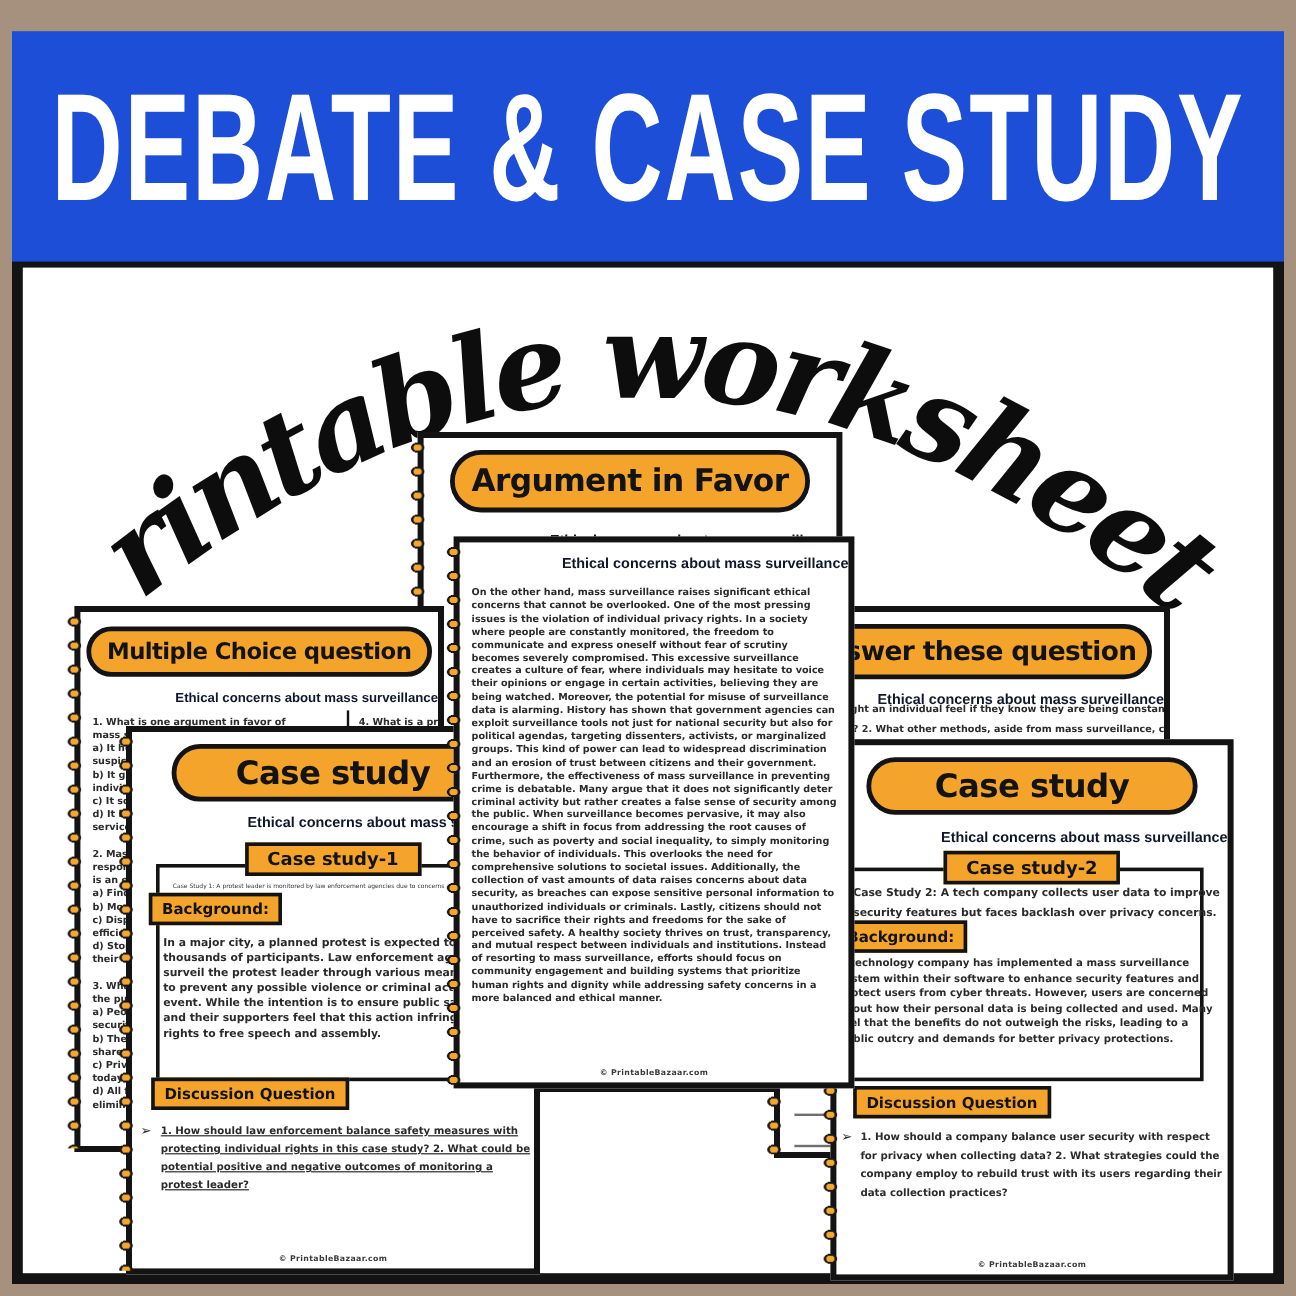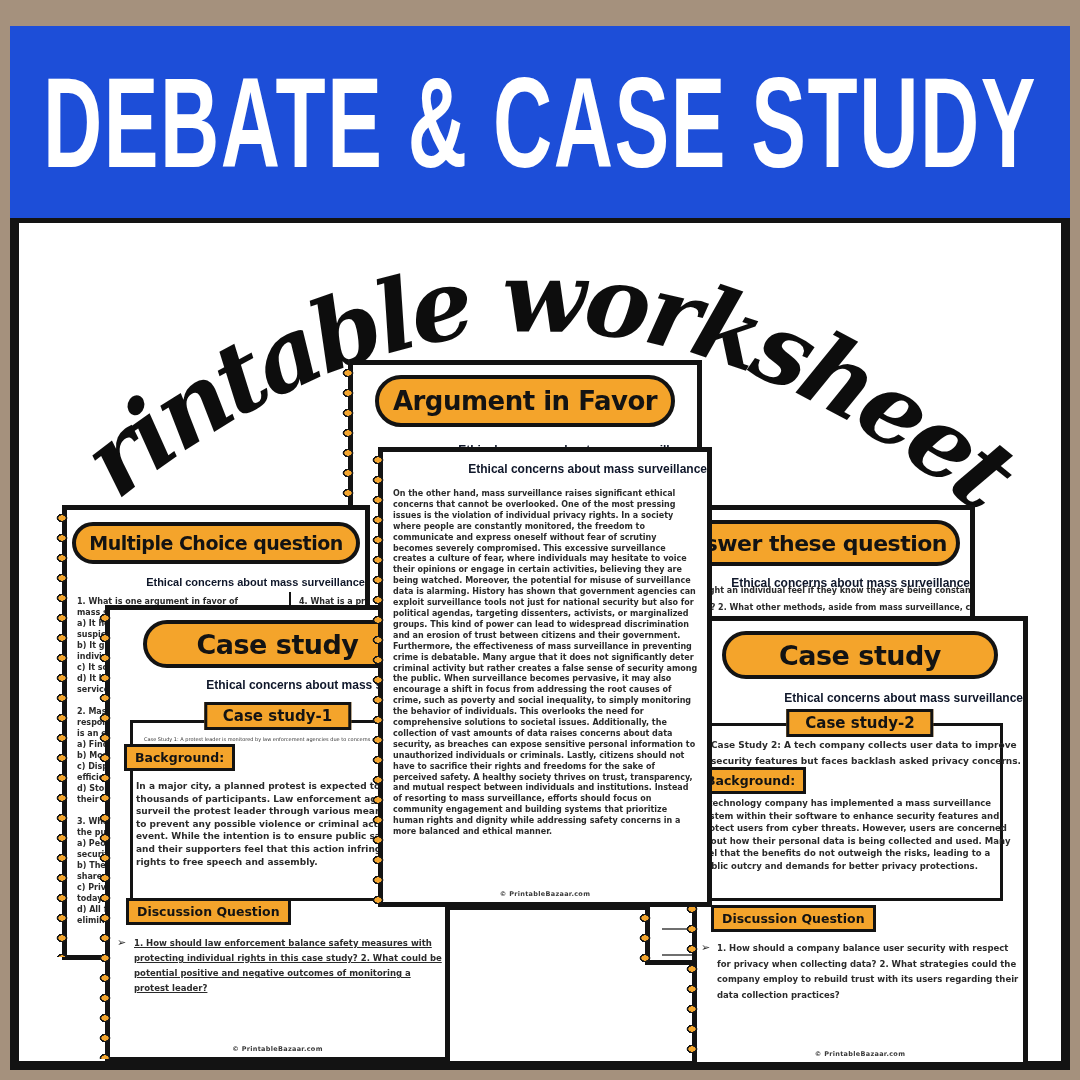--- a/index.html
+++ b/index.html
@@ -166,21 +166,21 @@
 </div>
 
 <div class="page" id="pg-case2" style="left:692px;top:616px;width:336px;height:451px;z-index:6;">
   <div class="clip">
     <div class="pill" style="margin-top:10px;width:268px;height:40px;font-size:27px;">Case study</div>
     <div class="sub" style="margin-top:12px;">Ethical concerns about mass surveillance</div>
     <div class="tab" style="top:88px;">Case study-2</div>
     <div class="box" style="left:-12px;top:102px;width:312px;height:172px;"></div>
     <div class="lines" style="left:14px;top:116px;width:286px;font-size:9px;line-height:16px;text-align:right;">
         <div class="ln">Case Study 2: A tech company collects user data to improve</div>
-        <div class="ln">security features but faces backlash asked privacy concerns.</div>
+        <div class="ln">security features but faces backlash over privacy concerns.</div>
       </div>
     <div class="lbl" style="left:-2px;top:146px;">Background:</div>
     <div class="lines" style="left:2px;top:176px;width:310px;font-size:8.5px;line-height:12.6px;">
         <div class="ln">A technology company has implemented a mass surveillance</div>
         <div class="ln">system within their software to enhance security features and</div>
         <div class="ln">protect users from cyber threats. However, users are concerned</div>
         <div class="ln">about how their personal data is being collected and used. Many</div>
         <div class="ln">feel that the benefits do not outweigh the risks, leading to a</div>
         <div class="ln">public outcry and demands for better privacy protections.</div>
       </div>

